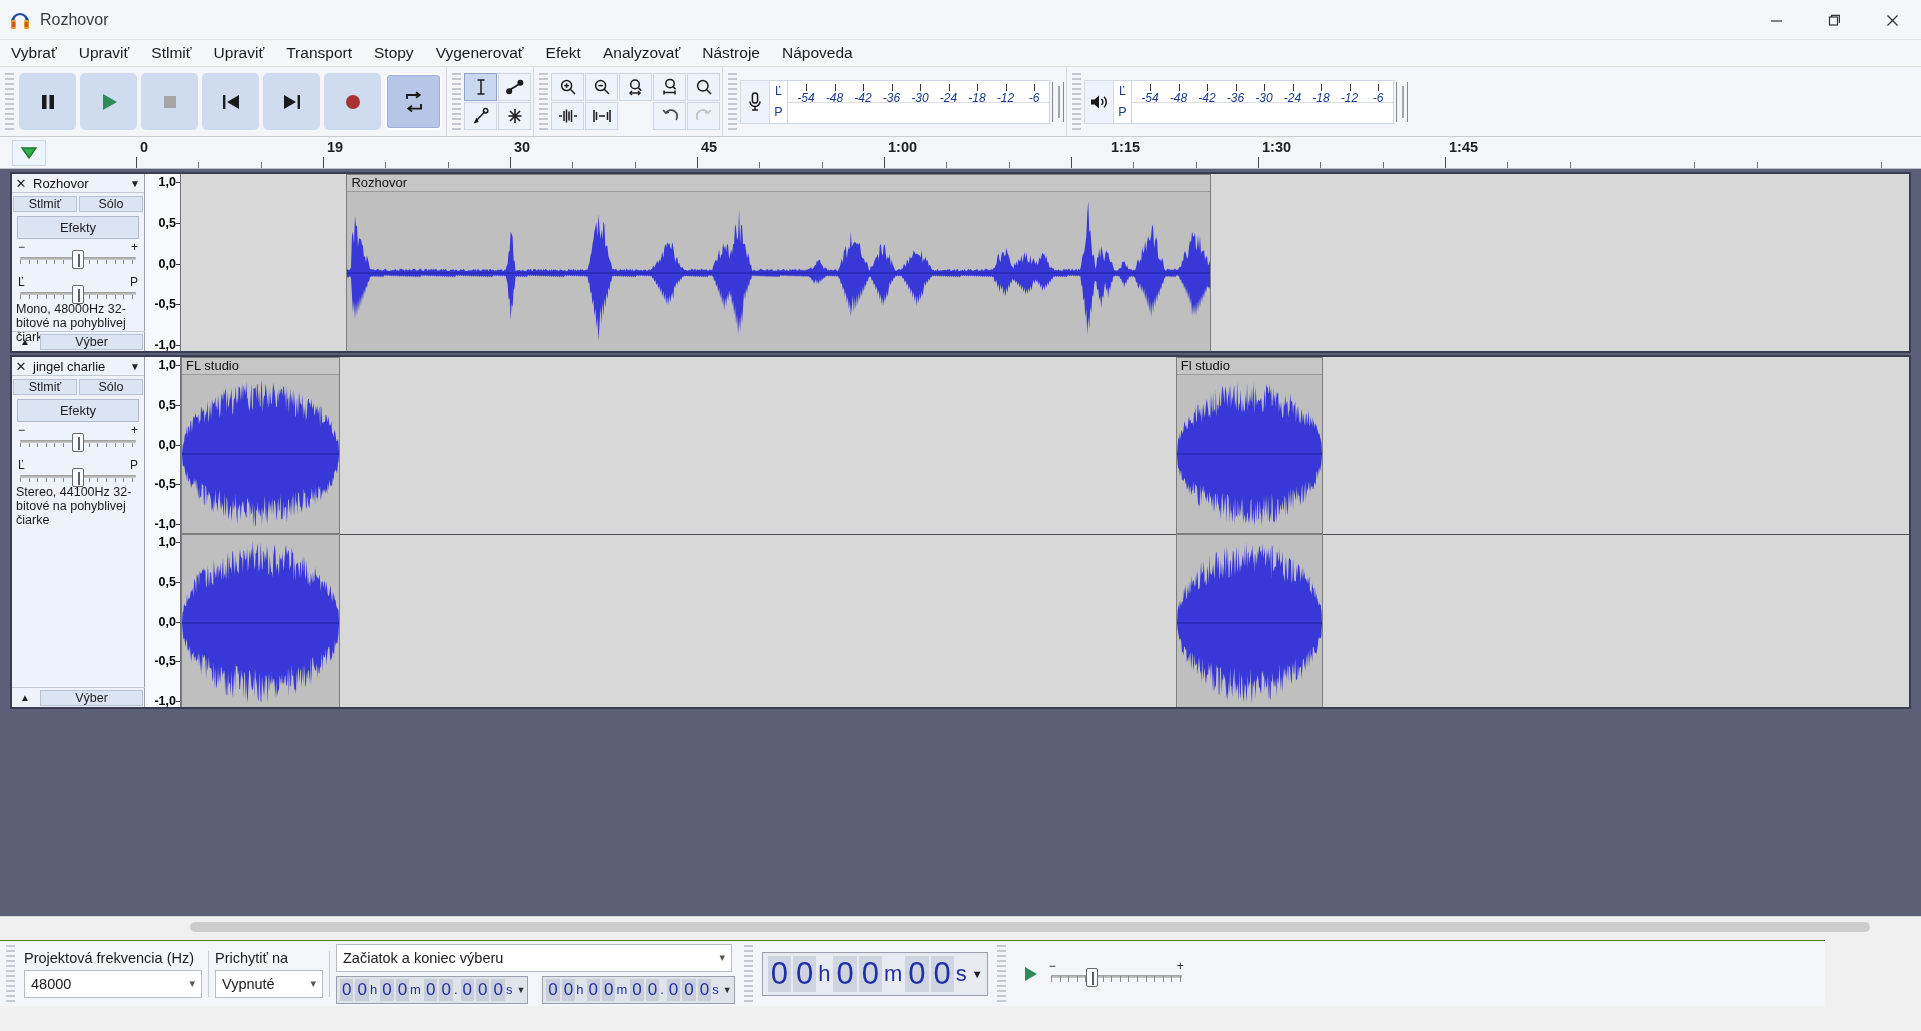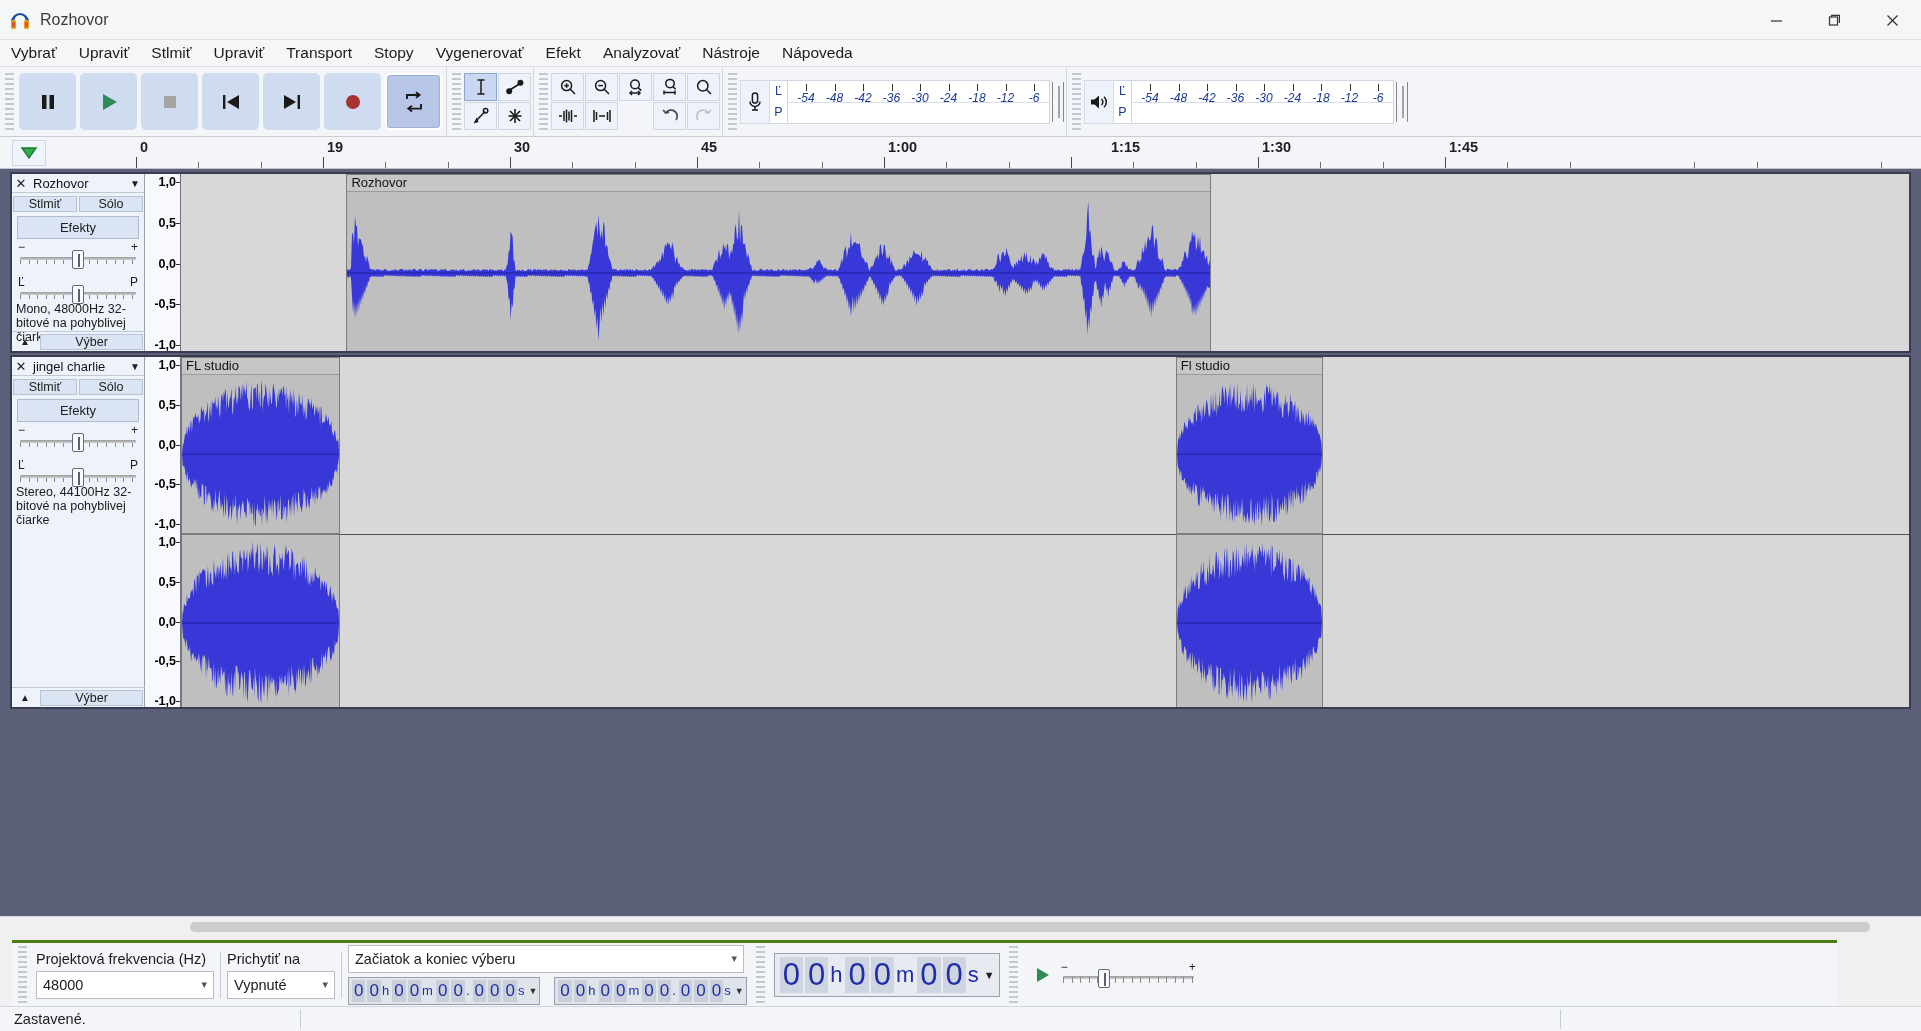--- a/index.html
+++ b/index.html
@@ -208,22 +208,22 @@
   .hscroll-row {
     position:absolute; left:0; top:916px; width:1921px; height:24px;
     background:#f0f0f0; border-top:1px solid #d6d6d6;
   }
   .hscroll-thumb {
     position:absolute; left:190px; top:5px; width:1680px; height:10px;
     background:#cdcdcd; border-radius:5px;
   }
   .bottombar {
     position:absolute; left:0; top:940px; width:1825px; height:66px;
-    background:#f3f5f9; border-top:3px solid #4d7c0f;
-    display:flex; align-items:center;margin-left:12px;
+    background:#f3f5f9; border-top:1px solid #4d7c0f;
+    display:flex; align-items:center;
   }
   .bb-sec { display:flex; height:60px; align-items:center; border-right:1px solid #d4d8e0; }
   .bb-col { display:flex; flex-direction:column; justify-content:center; gap:4px; padding:0 6px; }
   .bb-lab { font-size:14.5px; color:#1c1c1c; white-space:nowrap; }
   .bb-sel {
     height:28px; background:#fff; border:1px solid #b7bcc6;
     display:flex; align-items:center; justify-content:space-between;
     padding:0 6px; font-size:14.5px; cursor:pointer;
   }
   .bb-sel .chev { font-size:11px; color:#555; margin-left:8px; }
@@ -858,21 +858,14 @@
           <span style="position:absolute;left:0;top:-2px;font-size:12px">−</span>
           <span style="position:absolute;right:0;top:-2px;font-size:12px">+</span>
           <div class="slider-track" style="top:14px"></div>
           <div class="slider-ticks" style="top:15px"></div>
           <div class="slider-thumb" style="top:7px;left:32%"></div>
         </div>
       </div>
     </div>
   </div>
 
-  <div class="statusbar">
-    <div class="sb-cell" style="width:300px">Zastavené.</div>
-    <div class="sb-div"></div>
-    <div class="sb-cell" style="flex:1"></div>
-    <div class="sb-div"></div>
-    <div class="sb-cell" style="width:360px"></div>
-  </div>
 
 </div>
 
 </body></html>

